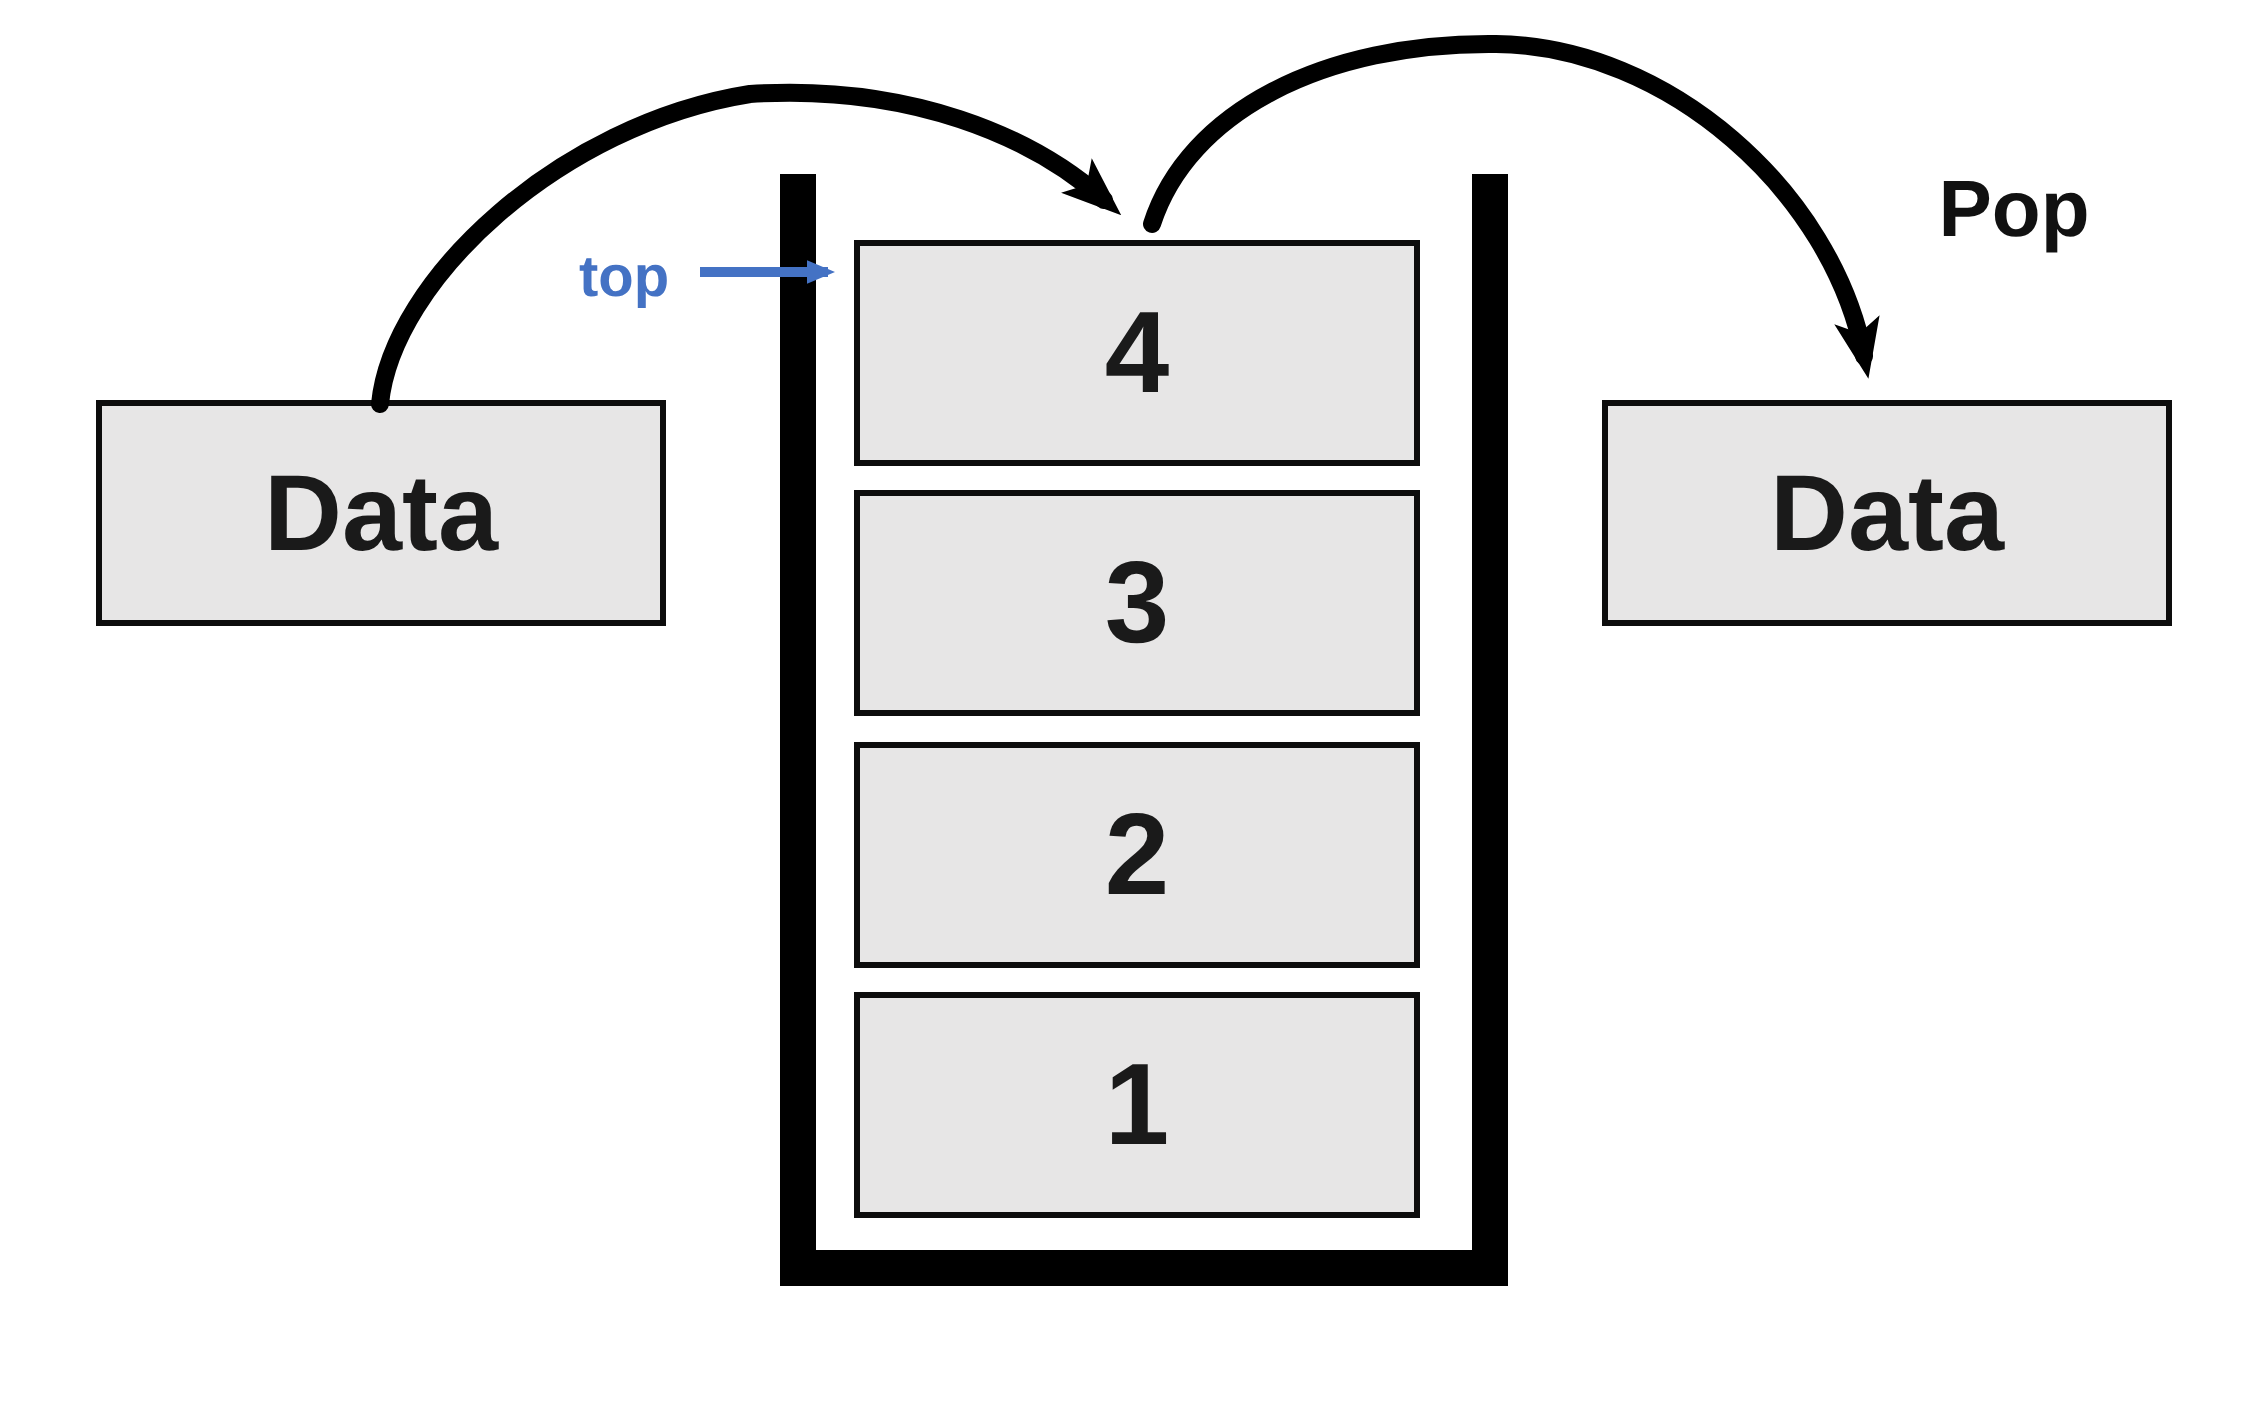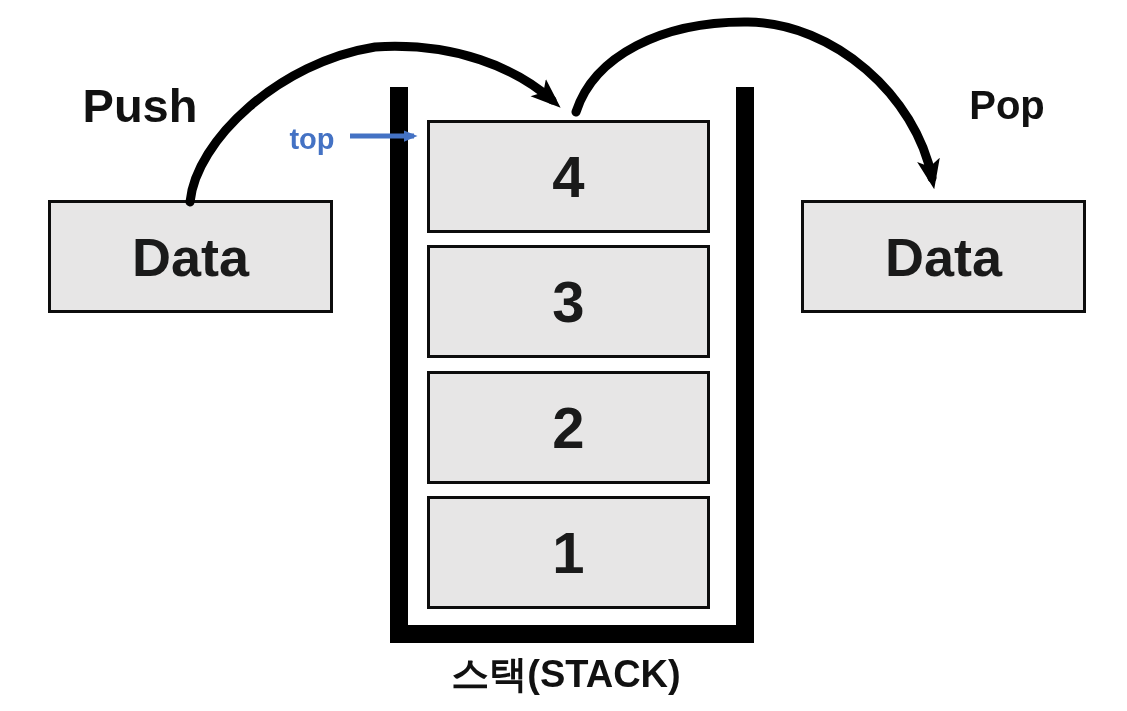--- a/index.html
+++ b/index.html
@@ -87,24 +87,22 @@
     <span>1</span>
   </div>
 
   <div class="gray-box data-box data-box-left">
     <span>Data</span>
   </div>
   <div class="gray-box data-box data-box-right">
     <span>Data</span>
   </div>
 
-  <div class="label label-push">Push</div>
   <div class="label label-pop">Pop</div>
   <div class="label label-top">top</div>
-  <div class="label label-caption">스택(STACK)</div>
 
   <svg class="arrow-layer" viewBox="0 0 1127 711" xmlns="http://www.w3.org/2000/svg">
     <defs>
       <marker id="head-black" markerUnits="userSpaceOnUse" markerWidth="30" markerHeight="24" viewBox="0 0 26 20" refX="16" refY="10" orient="auto">
         <path d="M0,0 L26,10 L0,20 L6,10 Z" fill="#000000"></path>
       </marker>
       <marker id="head-blue" markerUnits="userSpaceOnUse" markerWidth="14" markerHeight="12" viewBox="0 0 12 10" refX="9" refY="5" orient="auto">
         <path d="M0,0 L12,5 L0,10 Z" fill="#4472c4"></path>
       </marker>
     </defs>

